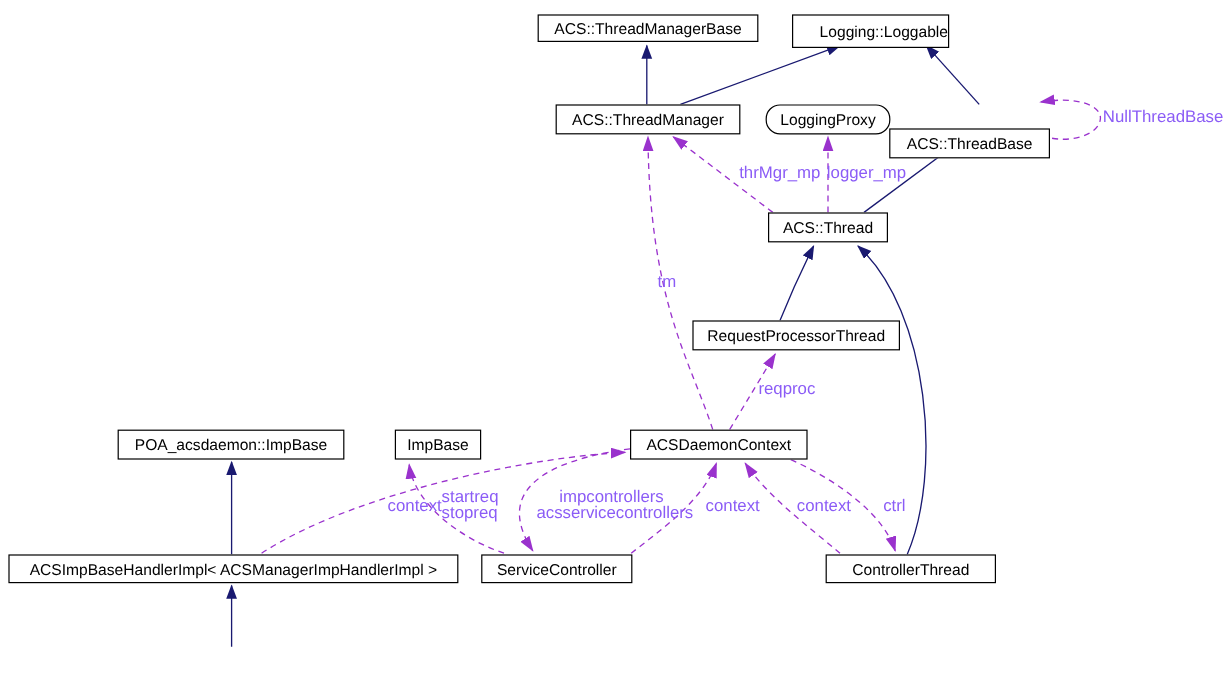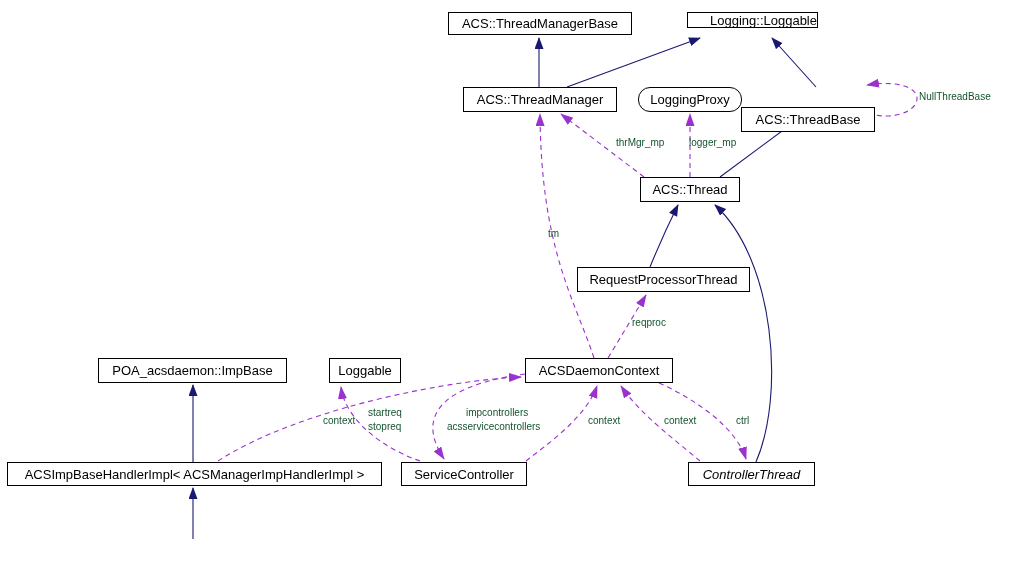--- a/index.html
+++ b/index.html
@@ -43,23 +43,23 @@
     white-space: nowrap;
     cursor: pointer;
   }
   .node.hl {
     background: var(--highlight_fill, #000000);
     color: var(--highlight_text, #ffffff);
     cursor: default;
   }
   .elabel {
     position: absolute;
-    font-size: 10px;
+    font-size: 14px;
     line-height: 14px;
-    color: #14532d;
+    color: #8b5cf6;
     white-space: nowrap;
   }
 </style>
 </head>
 <body>
 
 <div class="canvas">
 
   <svg class="edges-layer" viewBox="0 0 1021 571" xmlns="http://www.w3.org/2000/svg">
     <defs>
@@ -87,32 +87,32 @@
     <path class="use" d="M526,461 C549,443 586,417 597,386" marker-end="url(#arrow-use)"></path>
     <path class="use" d="M700,461 C674,439 640,414 621,386" marker-end="url(#arrow-use)"></path>
     <path class="use" d="M659,383 C701,402 737,430 746,459" marker-end="url(#arrow-use)"></path>
     <path class="use" d="M525,374 C452,384 412,410 444,459" marker-end="url(#arrow-use)"></path>
     <path class="use" d="M218,461 C300,408 450,380 521,377" marker-end="url(#arrow-use)"></path>
     <path class="use" d="M420,461 C384,449 345,420 341,387" marker-end="url(#arrow-use)"></path>
     <path class="use" d="M868,113 C892,121 916,112 917,99 C918,88 898,80 867,85" marker-end="url(#arrow-use)"></path>
   </svg>
 
   <div class="node" style="left:448px; top:12px; width:184px; height:23px;">ACS::ThreadManagerBase</div>
-  <div class="node" style="left:687px; top:12px; width:131px; height:16px;padding-left:22px;">Logging::Loggable</div>
+  <div class="node" style="left:660px; top:12px; width:131px; height:28px;padding-left:22px;">Logging::Loggable</div>
   <div class="node" style="left:463px; top:87px; width:154px; height:25px;">ACS::ThreadManager</div>
   <div class="node" style="left:638px; top:87px; width:104px; height:25px;border-radius:12px;">LoggingProxy</div>
   <div class="node" style="left:741px; top:87px; width:134px; height:25px;margin-top:20px;">ACS::ThreadBase</div>
   <div class="node" style="left:640px; top:177px; width:100px; height:25px;">ACS::Thread</div>
   <div class="node" style="left:577px; top:267px; width:173px; height:25px;">RequestProcessorThread</div>
   <div class="node" style="left:525px; top:358px; width:148px; height:25px;">ACSDaemonContext</div>
   <div class="node" style="left:98px; top:358px; width:189px; height:25px;">POA_acsdaemon::ImpBase</div>
-  <div class="node" style="left:329px; top:358px; width:72px; height:25px;">Loggable</div>
+  <div class="node" style="left:329px; top:358px; width:72px; height:25px;">ImpBase</div>
   <div class="node" style="left:7px; top:462px; width:375px; height:24px;">ACSImpBaseHandlerImpl&lt; ACSManagerImpHandlerImpl &gt;</div>
   <div class="node" style="left:401px; top:462px; width:126px; height:24px;">ServiceController</div>
-  <div class="node" style="left:688px; top:462px; width:127px; height:24px;font-style:italic;">ControllerThread</div>
+  <div class="node" style="left:688px; top:462px; width:142px; height:24px;">ControllerThread</div>
 
   <div class="elabel" style="left:616px; top:136px;">thrMgr_mp</div>
   <div class="elabel" style="left:689px; top:136px;">logger_mp</div>
   <div class="elabel" style="left:548px; top:227px;">tm</div>
   <div class="elabel" style="left:632px; top:316px;">reqproc</div>
   <div class="elabel" style="left:588px; top:414px;">context</div>
   <div class="elabel" style="left:664px; top:414px;">context</div>
   <div class="elabel" style="left:736px; top:414px;">ctrl</div>
   <div class="elabel" style="left:466px; top:406px;">impcontrollers</div>
   <div class="elabel" style="left:447px; top:420px;">acsservicecontrollers</div>

